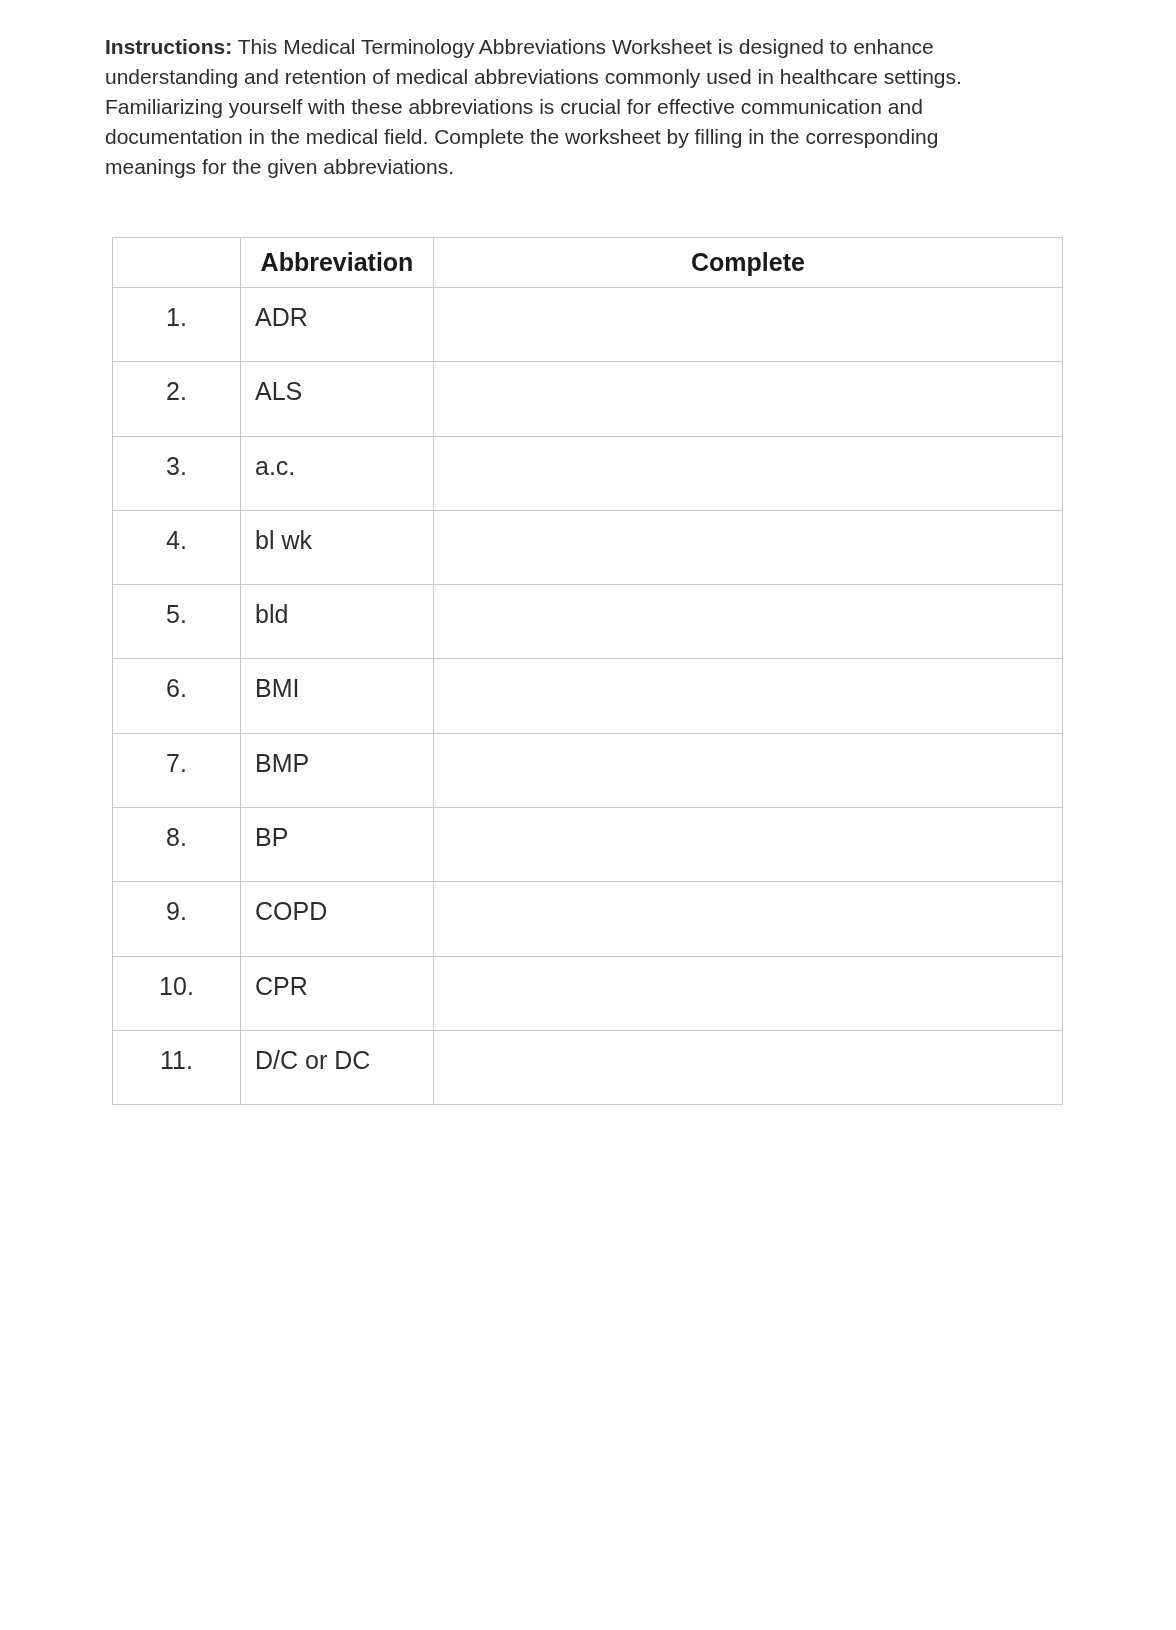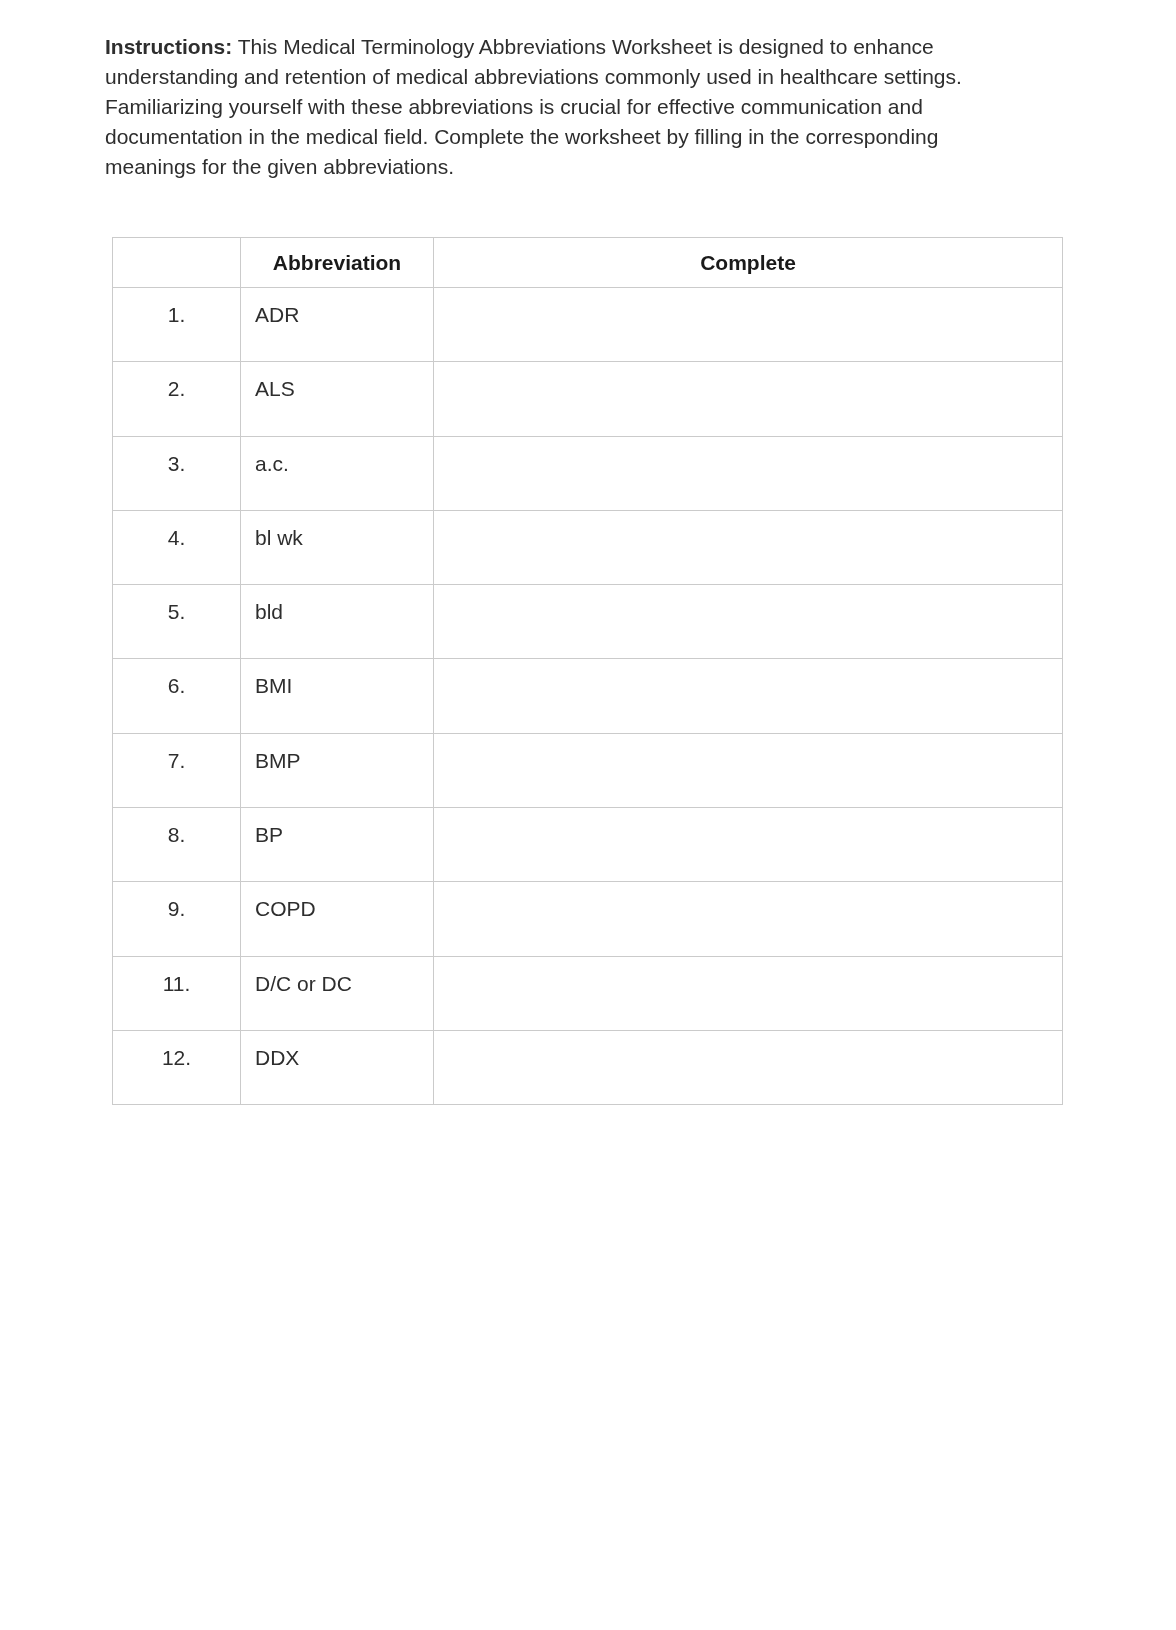--- a/index.html
+++ b/index.html
@@ -45,21 +45,21 @@
   }
   .worksheet-table {
     margin: 55px 0 0 112px;
     border-collapse: collapse;
     table-layout: fixed;
     width: 950px;
   }
   .worksheet-table th,
   .worksheet-table td {
     border: 1px solid var(--table-border, #cbcbcb);
-    font-size: 21px;
+    font-size: 25px;
     overflow: hidden;
     margin-left: 44px;
   }
   .worksheet-table thead tr {
     height: 50px;
   }
   .worksheet-table th {
     font-weight: 700;
     color: #1a1a1a;
     text-align: center;
@@ -160,31 +160,31 @@
     <td class="cell-abbr">BP</td>
     <td class="cell-meaning"></td>
   </tr>
 
   <tr>
     <td class="cell-num">9.</td>
     <td class="cell-abbr">COPD</td>
     <td class="cell-meaning"></td>
   </tr>
 
+  <tr>
+    <td class="cell-num">10.</td>
+    <td class="cell-abbr">CPR</td>
+    <td class="cell-meaning"></td>
+  </tr>
 
   <tr>
     <td class="cell-num">11.</td>
     <td class="cell-abbr">D/C or DC</td>
     <td class="cell-meaning"></td>
   </tr>
 
-  <tr>
-    <td class="cell-num">12.</td>
-    <td class="cell-abbr">DDX</td>
-    <td class="cell-meaning"></td>
-  </tr>
 
 
 
 </tbody>
   </table>
 
 </div>
 
 </body></html>

